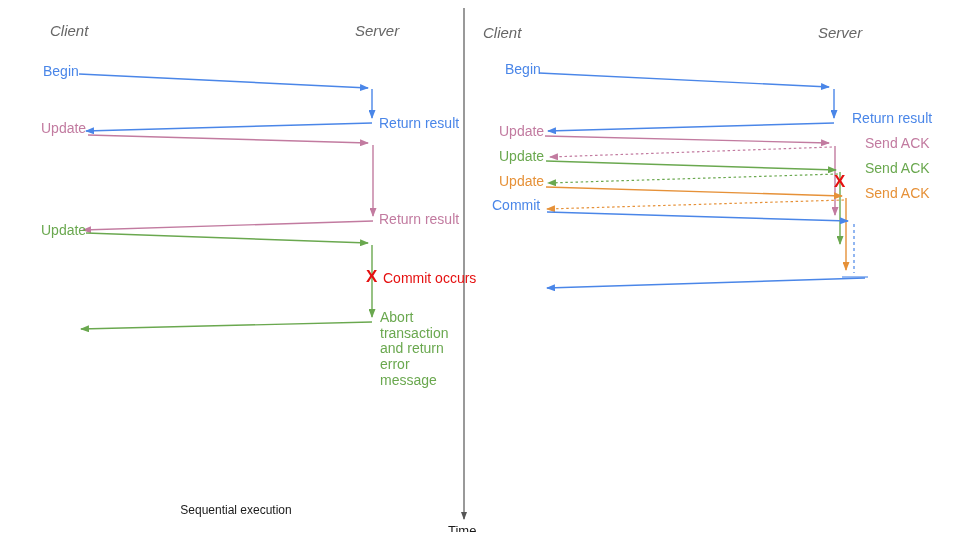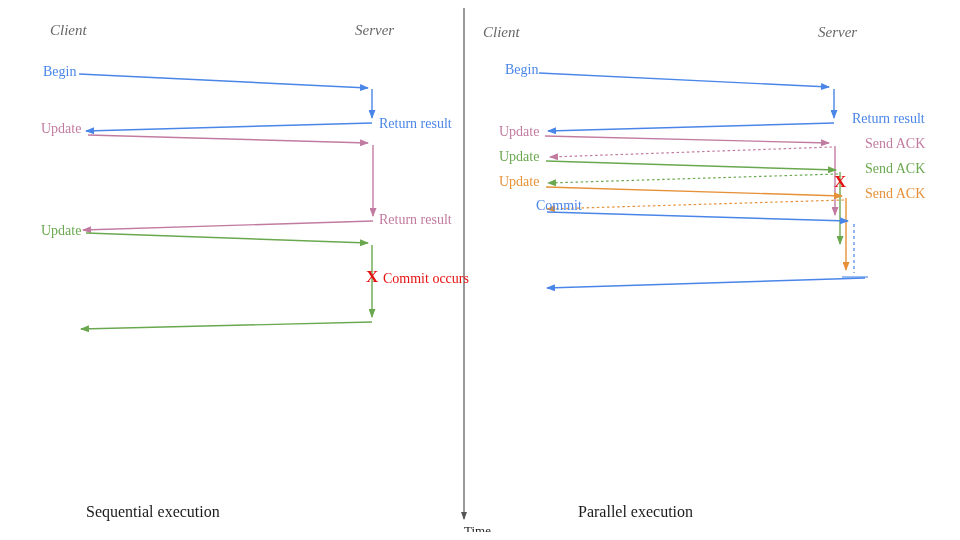--- a/index.html
+++ b/index.html
@@ -8,34 +8,34 @@
     --c-green:#6aa84f;
     --c-orange:#e69138;
     --c-red:#e51010;
     --c-gray:#666666;
     --c-black:#1a1a1a;
     --c-axis:#555555;
   }
   html,body{margin:0;padding:0;background:#ffffff;}
   .canvas{
     position:relative;width:960px;height:532px;background:#ffffff;overflow:hidden;
-    font-family:Liberation Serif, serif;
+    font-family:Liberation Sans, sans-serif;
   }
   .canvas svg{position:absolute;left:0;top:0;}
   .lbl{position:absolute;font-size:14px;line-height:1.12;white-space:nowrap;}
   .hdr{position:absolute;font-size:15px;font-style:italic;color:var(--c-gray);white-space:nowrap;}
-  .cap{position:absolute;font-size:16px;color:var(--c-black);text-align:left;width:300px;}
+  .cap{position:absolute;font-size:12px;color:var(--c-black);text-align:center;width:300px;}
   .wrap{white-space:normal;}
   .blue{color:var(--c-blue);}
   .pink{color:var(--c-pink);}
   .green{color:var(--c-green);}
   .orange{color:var(--c-orange);}
   .red{color:var(--c-red);}
   .xmark{position:absolute;font-size:17px;font-weight:800;color:var(--c-red);line-height:1;}
-  .timelbl{position:absolute;font-size:13px;color:var(--c-black);margin-left:16px;}
+  .timelbl{position:absolute;font-size:13px;color:var(--c-black);}
   line{fill:none;}
   .s-blue{stroke:var(--c-blue);stroke-width:1.4;}
   .s-pink{stroke:var(--c-pink);stroke-width:1.4;}
   .s-green{stroke:var(--c-green);stroke-width:1.4;}
   .s-orange{stroke:var(--c-orange);stroke-width:1.4;}
   .s-axis{stroke:var(--c-axis);stroke-width:1.2;}
   .dot{stroke-width:1.2;stroke-dasharray:2.5 2.6;}
   .dash{stroke-width:1.2;stroke-dasharray:3 3;}
   .thin{stroke-width:1.1;}
 </style>
@@ -108,36 +108,36 @@
 
   <div class="lbl blue" style="left:43px;top:64px;">Begin</div>
   <div class="lbl blue" style="left:379px;top:116px;">Return result</div>
   <div class="lbl pink" style="left:41px;top:121px;">Update</div>
   <div class="lbl pink" style="left:379px;top:212px;">Return result</div>
   <div class="lbl green" style="left:41px;top:223px;">Update</div>
 
   <div class="xmark" style="left:366px;top:268px;">X</div>
   <div class="lbl red" style="left:383px;top:271px;">Commit occurs</div>
 
+  <div class="lbl green wrap" style="left:380px;top:310px;width:88px;">Abort transaction and return error message</div>
 
   <div class="cap" style="left:86px;top:503px;">Sequential execution</div>
 
   <div class="hdr" style="left:483px;top:24px;">Client</div>
   <div class="hdr" style="left:818px;top:24px;">Server</div>
 
   <div class="lbl blue" style="left:505px;top:62px;">Begin</div>
   <div class="lbl blue" style="left:852px;top:111px;">Return result</div>
   <div class="lbl pink" style="left:499px;top:124px;">Update</div>
   <div class="lbl pink" style="left:865px;top:136px;">Send ACK</div>
   <div class="lbl green" style="left:499px;top:149px;">Update</div>
   <div class="lbl green" style="left:865px;top:161px;">Send ACK</div>
   <div class="lbl orange" style="left:499px;top:174px;">Update</div>
   <div class="lbl orange" style="left:865px;top:186px;">Send ACK</div>
-  <div class="lbl blue" style="left:492px;top:198px;margin-left:44px;">Commit</div>
+  <div class="lbl blue" style="left:492px;top:198px;">Commit</div>
 
   <div class="xmark" style="left:834px;top:173px;">X</div>
 
 
-  <div class="cap" style="left:578px;top:503px;">Parallel execution</div>
 
   <div class="timelbl" style="left:448px;top:523px;">Time</div>
 
 </div>
 
 </body></html>

